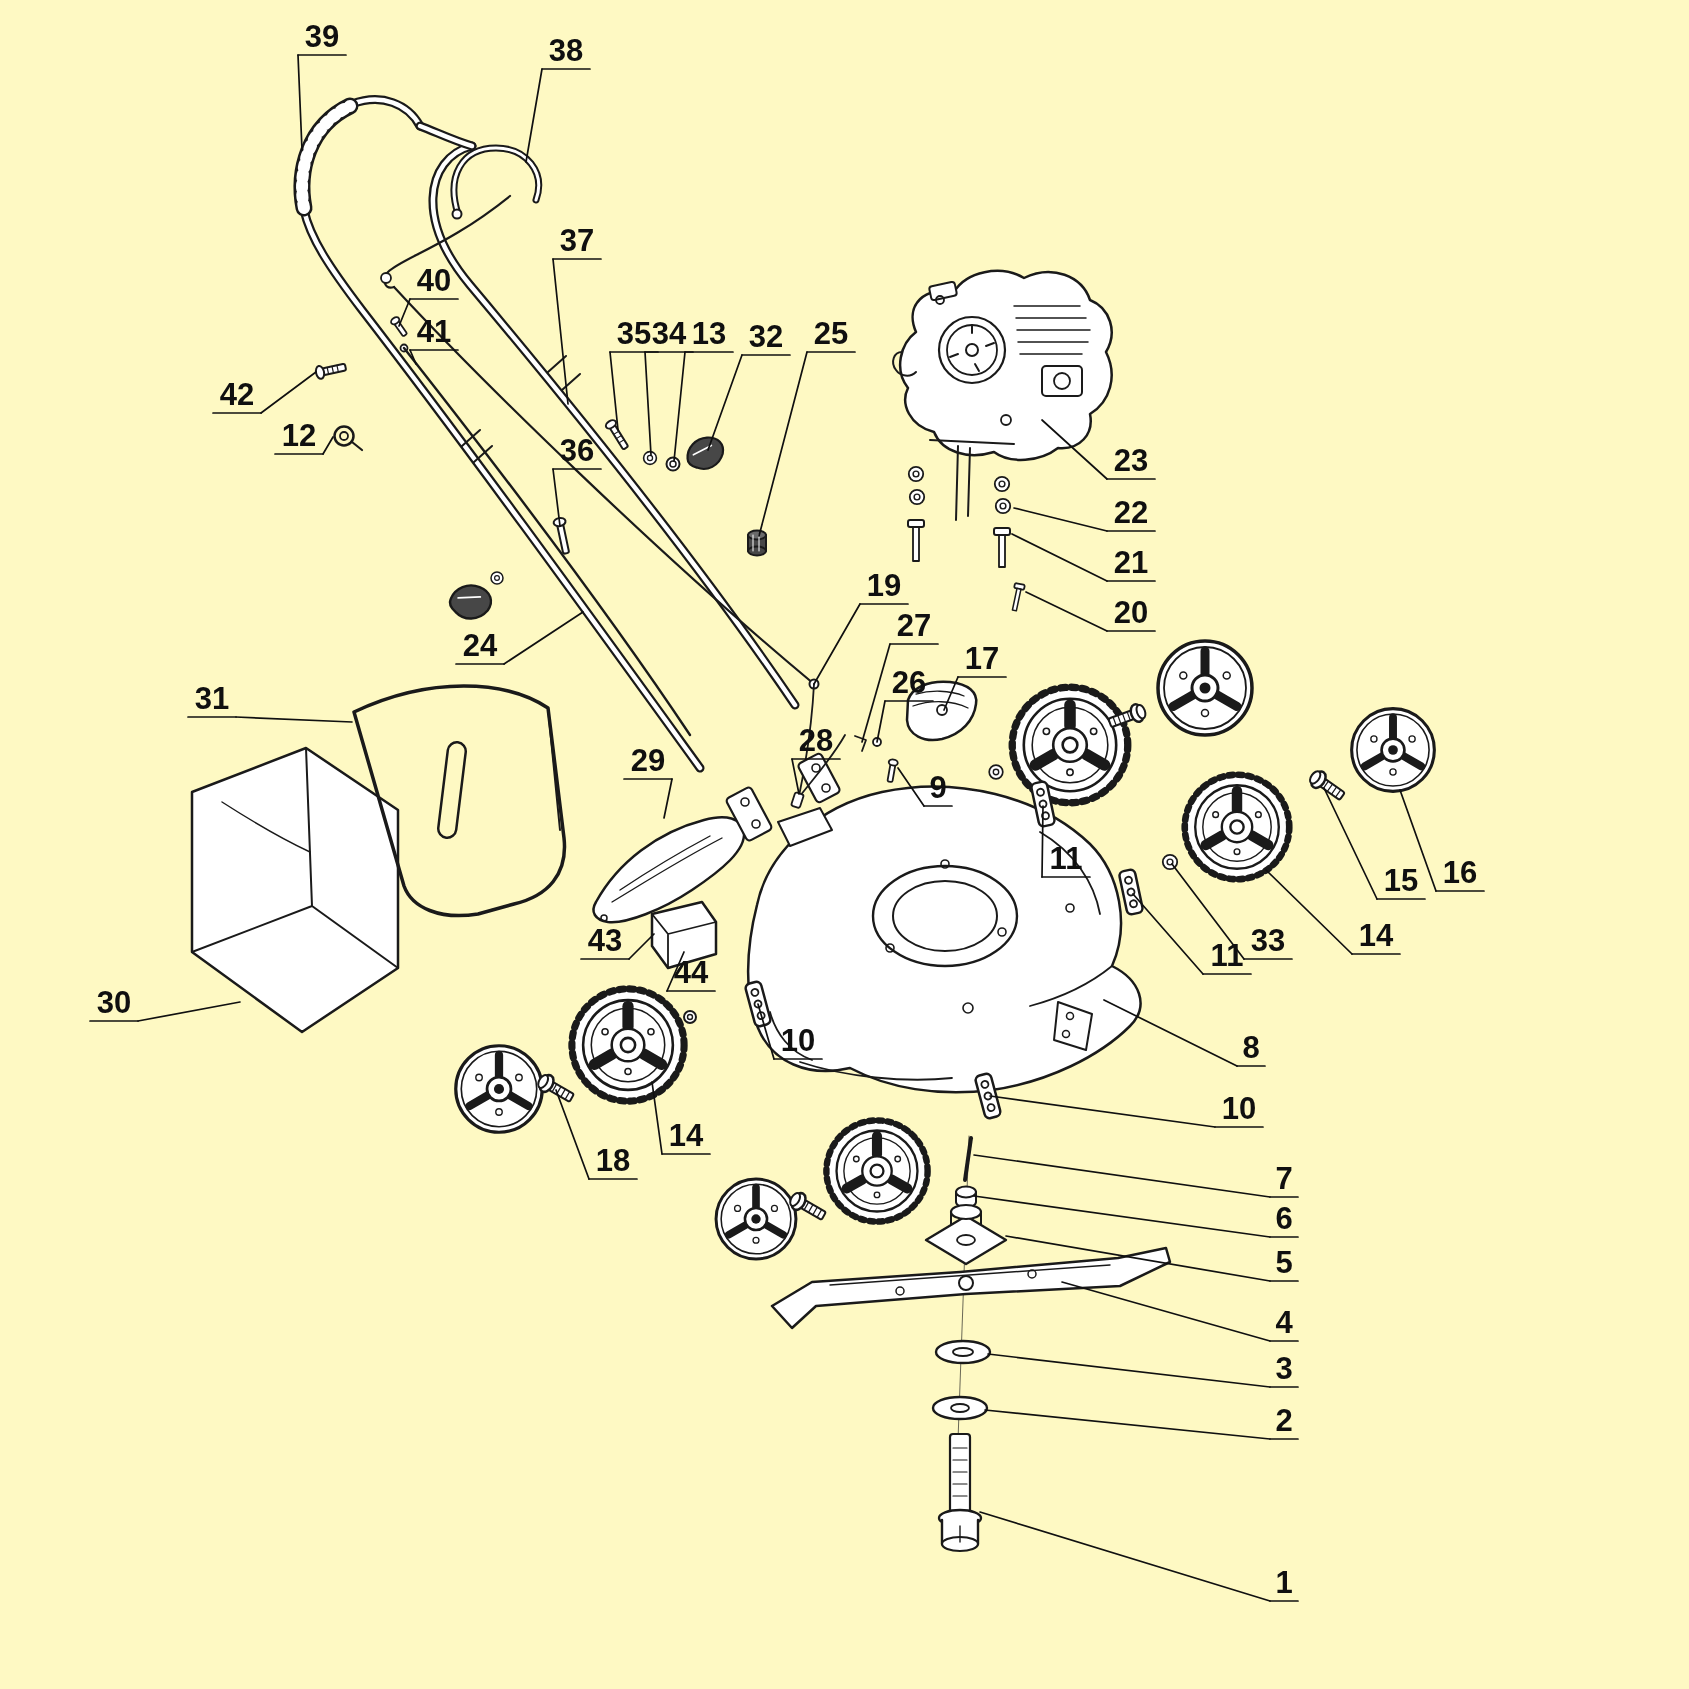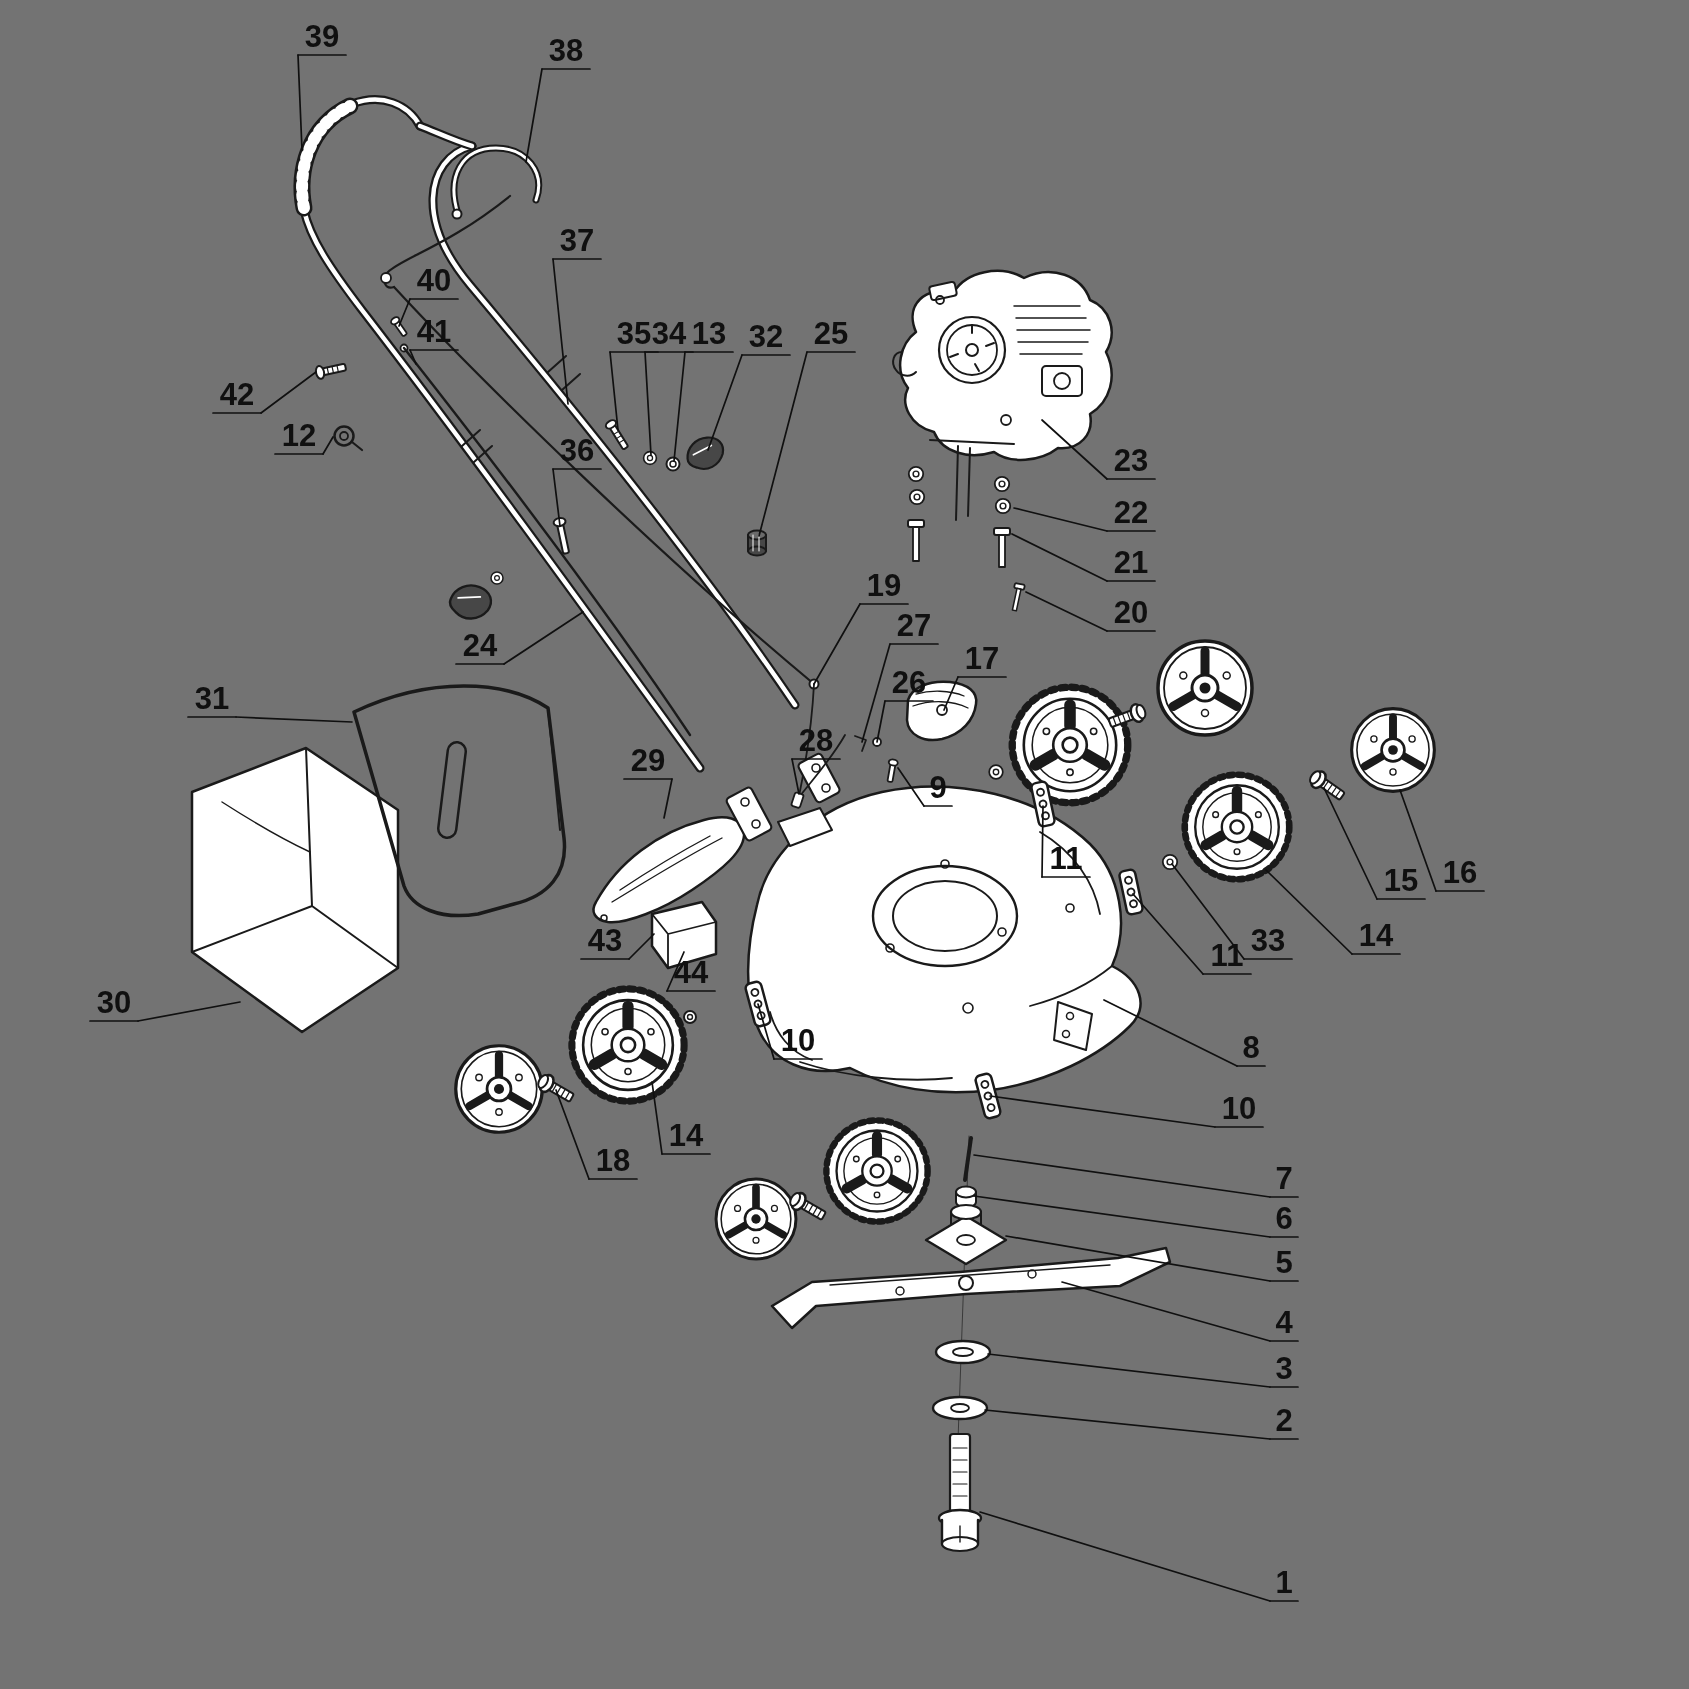--- a/index.html
+++ b/index.html
@@ -1,16 +1,16 @@
 <!DOCTYPE html>
 <html><head>
 <meta charset="utf-8">
 <style>
   html,body{margin:0;padding:0;background:#fff}
-  .stage{width:1689px;height:1689px;position:relative;background:#737373;font-family:"Liberation Sans",sans-serif;overflow:hidden}
+  .stage{width:1689px;height:1689px;position:relative;background:#fef9c3;font-family:"Liberation Sans",sans-serif;overflow:hidden}
   #diagram-svg{position:absolute;left:0;top:0;stroke:#1a1a1a;fill:none;stroke-width:2.5;stroke-linecap:round;stroke-linejoin:round}
   .callout-num{stroke:none;fill:#101010;font-family:"Liberation Sans","DejaVu Sans",sans-serif;font-size:31px;font-weight:600}
   .leader{stroke:#101010;stroke-width:1.7;fill:none}
   .w{fill:#ffffff}
   .dk{fill:#474747}
 </style>
 </head>
 <body>
 
 <div class="stage">

